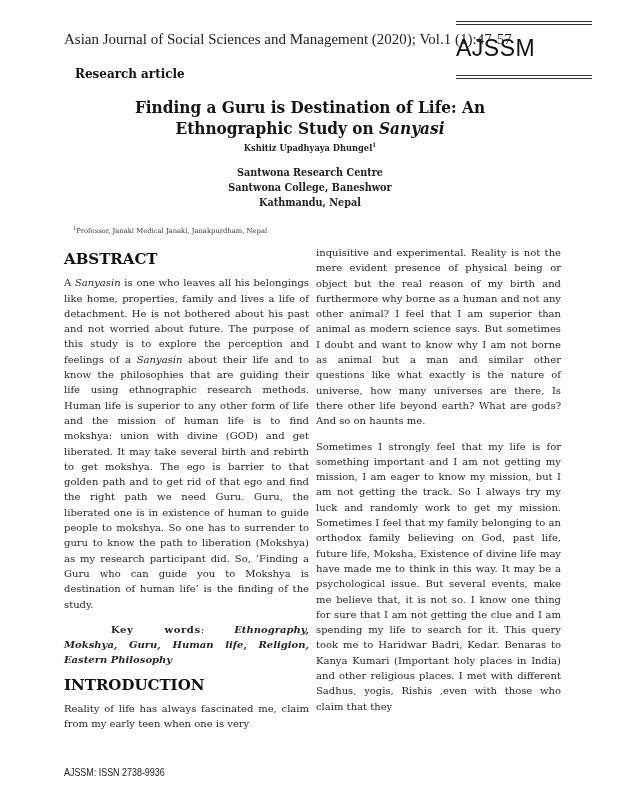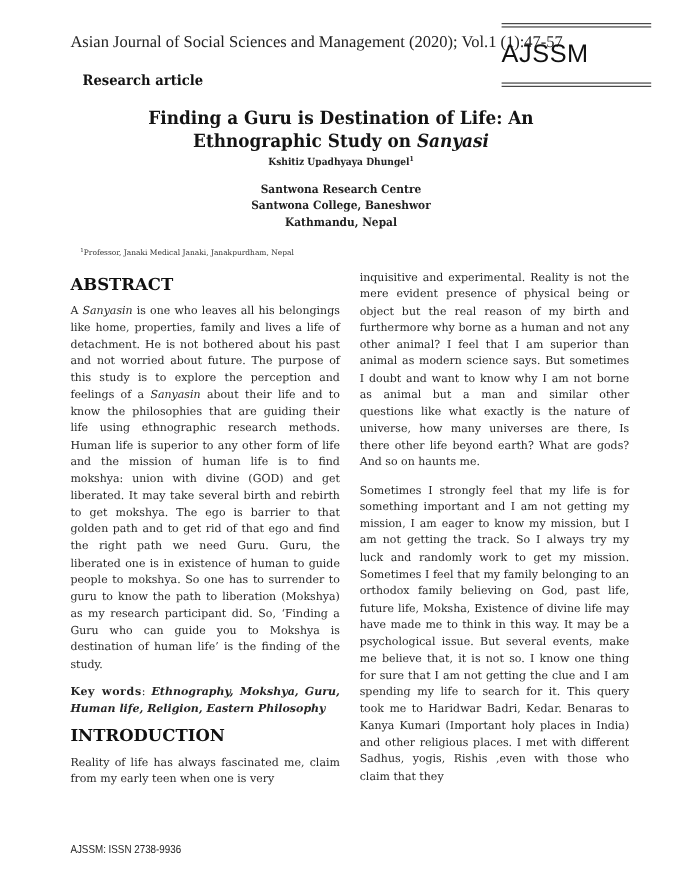--- a/index.html
+++ b/index.html
@@ -47,27 +47,27 @@
     font-family: "DejaVu Serif", serif; font-size: 6.8px; color: #333;
   }
   .footnote sup { font-size: 5px; }
   .col {
     position: absolute; width: 245px;
     font-family: "DejaVu Serif", serif; font-size: 10px; line-height: 15.3px; color: #262626;
     text-align: justify;
   }
   .col p { margin: 0; }
   .col-left { left: 64px; top: 252px; }
-  .col-right { left: 327px; top: 245px; }
+  .col-right { left: 316px; top: 245px; }
   .heading {
     font-family: "DejaVu Serif", serif; font-weight: bold; font-size: 15px; color: #111;
     margin: 0 0 8px 0;
   }
   .gap { height: 10px; }
-  .kw-label { font-weight: bold; letter-spacing: 0.6px; }
+  .kw-label { font-weight: bold; letter-spacing: 0.6px; margin-left: 47px; }
   .kw-list { font-style: italic; font-weight: bold; }
   .footer {
     position: absolute; left: 64px; top: 766px;
     font-family: "Liberation Sans", sans-serif; font-size: 10.5px; color: #222;
     transform: scaleX(0.85); transform-origin: left;
   }
 </style>
 </head>
 <body>
 

